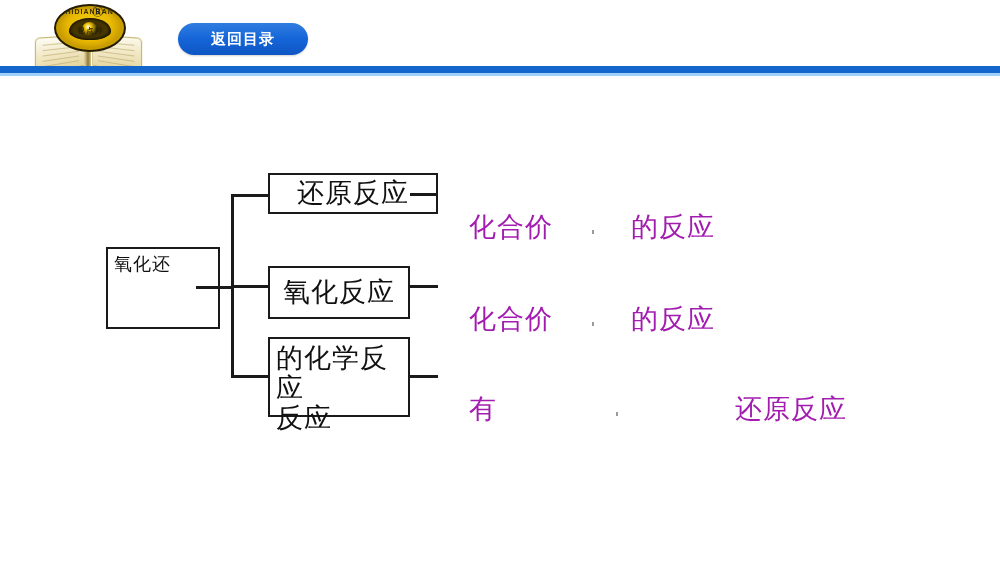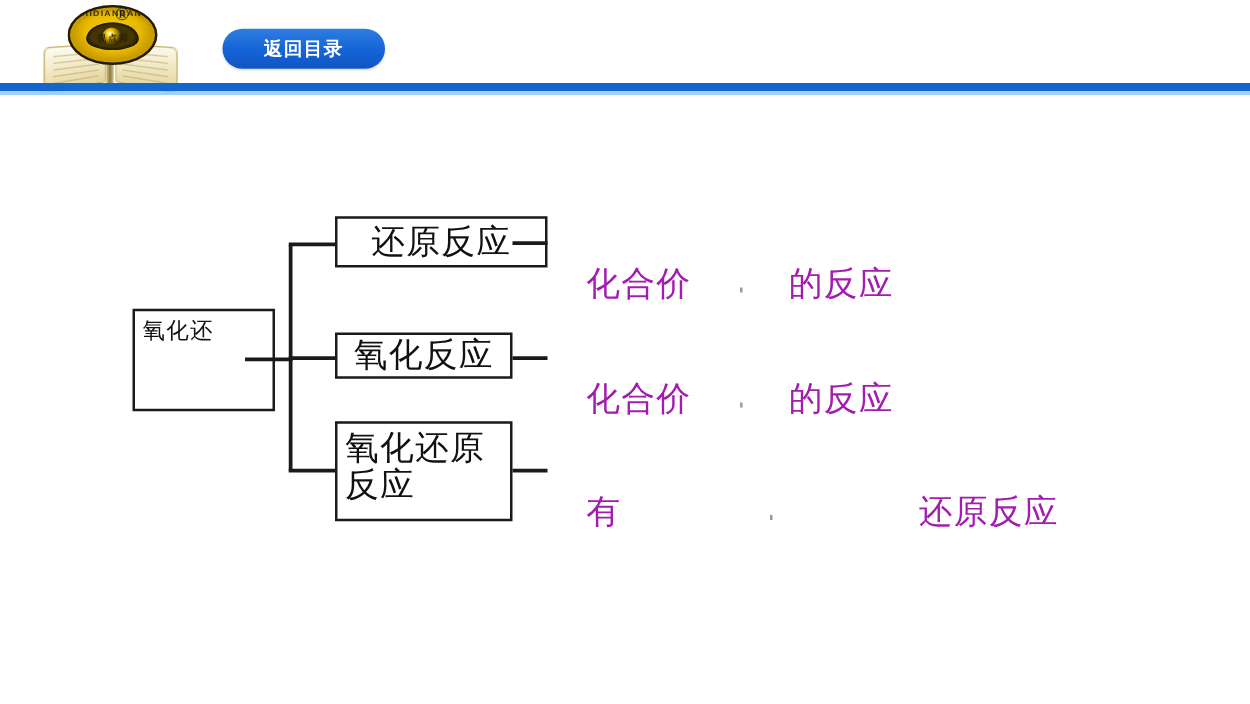--- a/index.html
+++ b/index.html
@@ -196,21 +196,21 @@
     height: 41px;
     font-size: 27px;
     display: flex;
     align-items: center;
     justify-content: center;
   }
   #box-oxidation {
     left: 268px;
     top: 186px;
     width: 142px;
-    height: 37px;
+    height: 53px;
     font-size: 27px;
     display: flex;
     align-items: center;
     justify-content: center;
   }
   #box-redox {
     left: 268px;
     top: 257px;
     width: 142px;
     height: 80px;
@@ -315,21 +315,21 @@
 
   <div class="node-box" id="box-oxidation">
     <span>氧化反应</span>
   </div>
   <div class="conn" id="dash-oxidation"></div>
   <div class="def-line" id="def-oxidation">
     <span>化合价</span><span class="blank-slot blank-narrow"></span><span>的反应</span>
   </div>
 
   <div class="node-box" id="box-redox">
-    <div>氧化还原</div>
+    <div>的化学反应</div>
     <div>反应</div>
   </div>
   <div class="conn" id="dash-redox"></div>
   <div class="def-line" id="def-redox">
     <span>有</span><span class="blank-slot blank-wide"></span><span>还原反应</span>
   </div>
 
 </div>
 
 </body></html>

